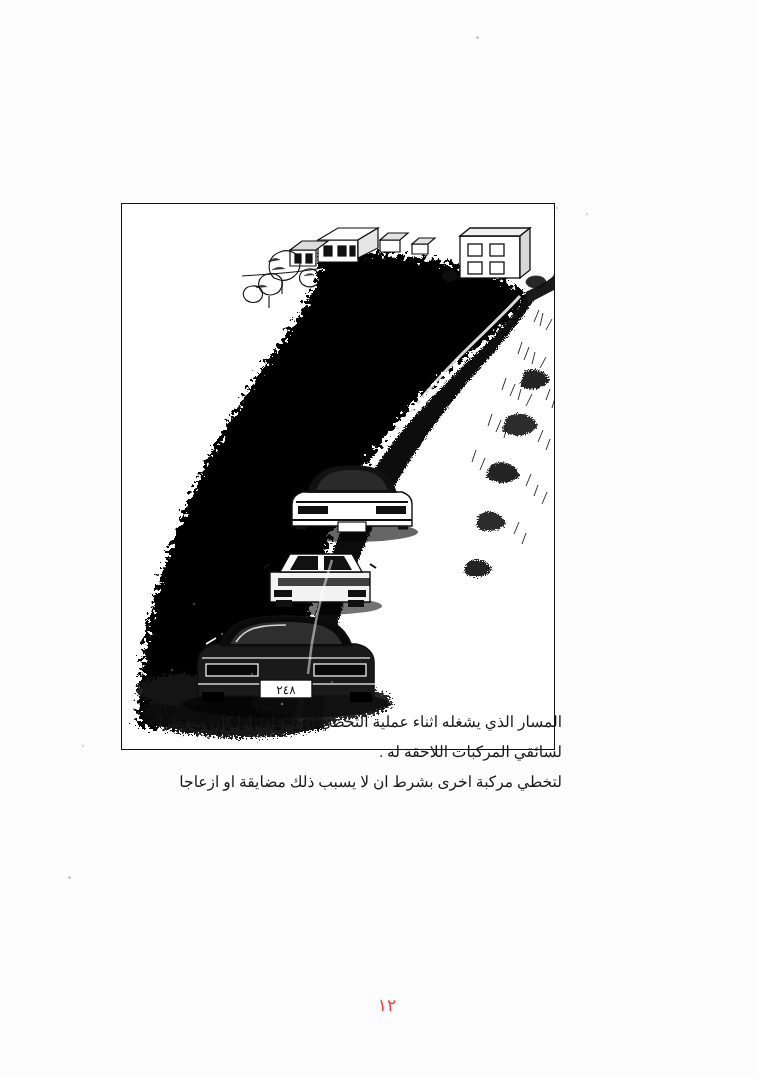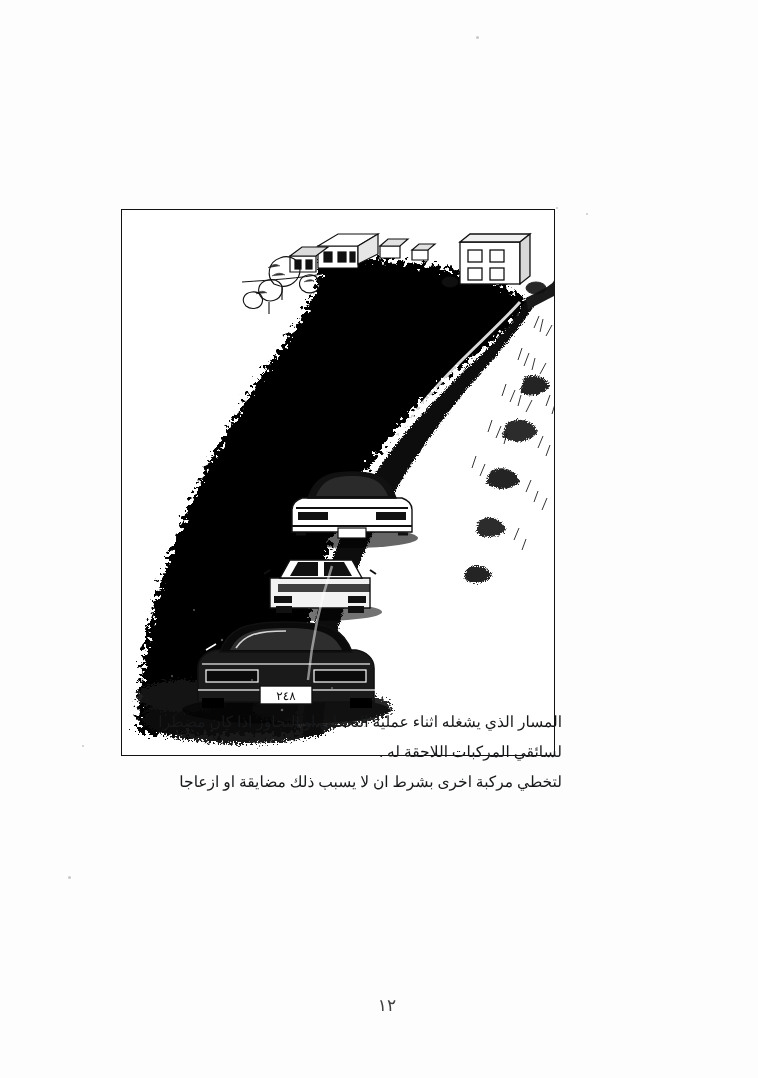--- a/index.html
+++ b/index.html
@@ -25,21 +25,21 @@
   .speck {
     position: absolute;
     background: #c9c9c9;
     border-radius: 50%;
   }
 
   
   .figure-frame {
     position: absolute;
     left: 121px;
-    top: 209px;
+    top: 203px;
     width: 432px;
     height: 545px;
     border: 1.5px solid #111;
     background: #ffffff;
     overflow: hidden;
   }
 
   .illustration {
     position: absolute;
     inset: 0;
@@ -69,21 +69,21 @@
 
   
   .page-number {
     position: absolute;
     left: 16px;
     right: 0;
     top: 995px;
     text-align: center;
     font-family: "Liberation Serif", serif;
     font-size: 17px;
-    color: #404040;
+    color: #ef4444;
     letter-spacing: 1px;
   }
 </style>
 </head>
 <body>
 
 <div class="page">
 
   <div class="speck" style="left:68px; top:876px; width:3px; height:3px;"></div>
   <div class="speck" style="left:476px; top:36px; width:3px; height:3px;"></div>

